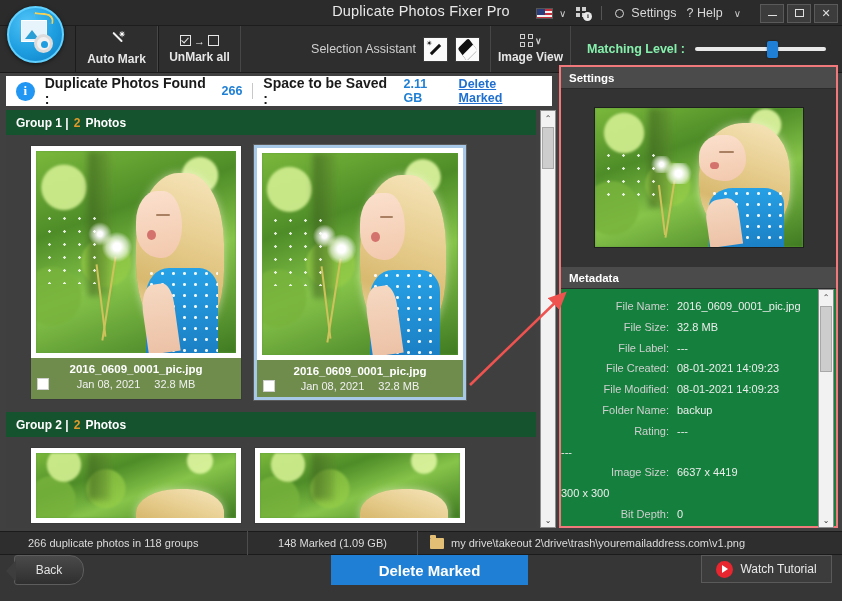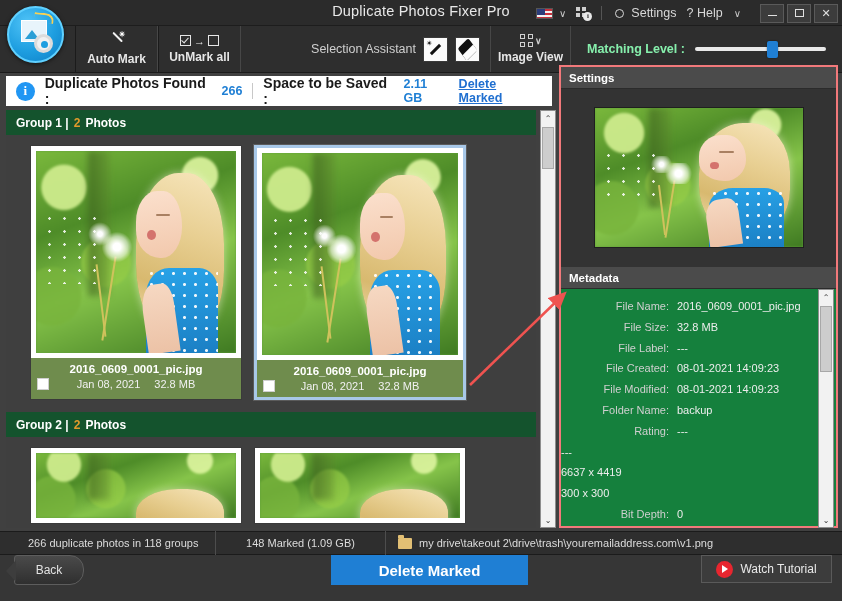--- a/index.html
+++ b/index.html
@@ -194,21 +194,21 @@
   .mrow .v { color:#ededed; white-space:nowrap; }
 
   
   .annot { position:absolute; left:465px; top:285px; width:110px; height:105px; pointer-events:none; }
 
   
   .statusbar { position:absolute; left:0; top:531px; width:842px; height:24px; background:#2e2e2e;
      display:flex; align-items:center; border-top:1px solid #1b1b1b; border-bottom:1px solid #1b1b1b; }
   .sb-cell { color:#dcdcdc; font-size:11px; height:24px; display:flex; align-items:center; padding:0 12px;
      border-right:1px solid #4d4d4d; }
-  .sb-cell.c1 { width:216px;padding-left:28px; }
+  .sb-cell.c1 { width:248px;padding-left:28px; }
   .sb-cell.c2 { width:170px; justify-content:center; }
   .sb-cell.c3 { flex:1; border-right:none; gap:7px; }
   .folder-ico { width:14px;height:11px;background:#e2bf74;border-radius:1px;position:relative;flex:none; }
   .folder-ico:before{content:"";position:absolute;left:0;top:-3px;width:6px;height:3px;background:#e2bf74;border-radius:1px 1px 0 0;}
 
   
   .bottombar { position:absolute; left:0; top:555px; width:842px; height:46px; background:#363636;
      display:flex; align-items:flex-start; }
   .back-btn { margin-left:14px; width:70px; height:30px; background:linear-gradient(180deg,#4a4a4a,#2f2f2f);
      border:1px solid #5d5d5d; color:#e2e2e2; font-size:12px; display:flex; align-items:center; justify-content:center;
@@ -480,20 +480,21 @@
             <span class="v">backup</span>
           </div>
         <div class="mrow">
             <span class="k">Rating:</span>
             <span class="v">---</span>
           </div>
         <div class="mrow">
             <span class="v">---</span>
           </div>
         <div class="mrow">
+            <span class="k">Image Size:</span>
             <span class="v">6637 x 4419</span>
           </div>
         <div class="mrow">
             <span class="v">300 x 300</span>
           </div>
         <div class="mrow">
             <span class="k">Bit Depth:</span>
             <span class="v">0</span>
           </div>
         <div class="mrow">

